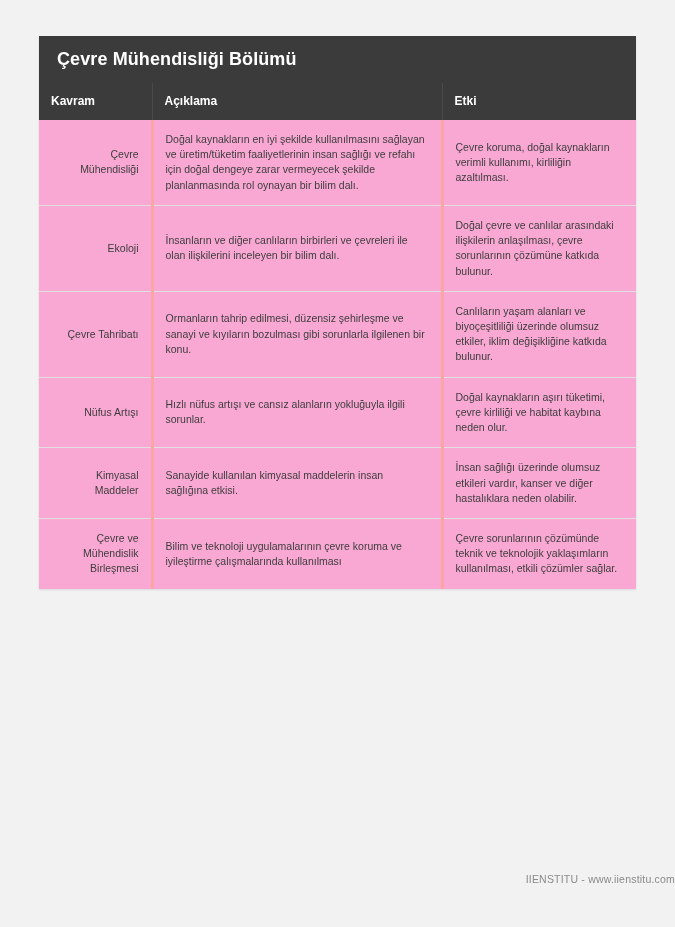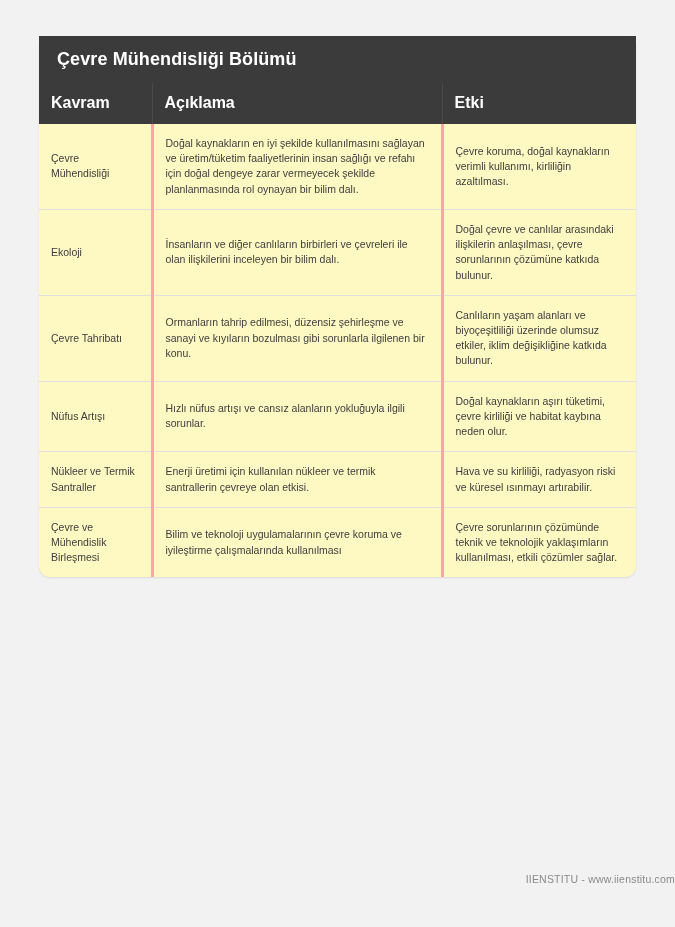--- a/index.html
+++ b/index.html
@@ -18,23 +18,22 @@
     height: 927px;
     position: relative;
     background: #f2f2f2;
     box-sizing: border-box;
   }
   .card {
     position: absolute;
     left: 39px;
     top: 36px;
     width: 597px;
-    background: #fef9c3;
+    background: #f9a8d4;
     box-shadow: 0 1px 2px rgba(0,0,0,0.10);
-    border-radius: 11px;
   }
   .card-header {
     background: #3b3b3b;
     color: #ffffff;
     height: 47px;
     display: flex;
     align-items: center;
     padding: 0 0 0 18px;
     box-sizing: border-box;
   }
@@ -44,21 +43,21 @@
     letter-spacing: 0.1px;
   }
   table.matrix {
     width: 100%;
     border-collapse: collapse;
     table-layout: fixed;
   }
   table.matrix thead th {
     background: #3b3b3b;
     color: #ffffff;
-    font-size: 16px;
+    font-size: 12px;
     font-weight: bold;
     text-align: left;
     padding: 11px 12px 12px 12px;
     border-right: 1px solid #4a4a4a;
     vertical-align: middle;
   }
   table.matrix thead th:last-child {
     border-right: none;
   }
   table.matrix tbody td {
@@ -74,21 +73,21 @@
   table.matrix tbody td:last-child {
     border-right: none;
   }
   table.matrix tbody tr:last-child td {
     border-bottom: none;
   }
   .col-concept { width: 113px; }
   .col-desc    { width: 290px; }
   .col-effect  { width: 194px; }
 
-  .cell-concept { color: #3d3d3d; }
+  .cell-concept { color: #3d3d3d; text-align: right; }
   .cell-desc    { color: #3d3d3d; }
   .cell-effect  { color: #3d3d3d; }
 
   .footer {
     position: absolute;
     left: 0;
     right: 0;
     top: 873px;
     text-align: right;
     font-size: 10.5px;
@@ -135,23 +134,23 @@
           <td class="cell-concept">Çevre Tahribatı</td>
           <td class="cell-desc">Ormanların tahrip edilmesi, düzensiz şehirleşme ve sanayi ve kıyıların bozulması gibi sorunlarla ilgilenen bir konu.</td>
           <td class="cell-effect">Canlıların yaşam alanları ve biyoçeşitliliği üzerinde olumsuz etkiler, iklim değişikliğine katkıda bulunur.</td>
         </tr>
         <tr>
           <td class="cell-concept">Nüfus Artışı</td>
           <td class="cell-desc">Hızlı nüfus artışı ve cansız alanların yokluğuyla ilgili sorunlar.</td>
           <td class="cell-effect">Doğal kaynakların aşırı tüketimi, çevre kirliliği ve habitat kaybına neden olur.</td>
         </tr>
         <tr>
-          <td class="cell-concept">Nükleer ve Termik Santraller</td>
-          <td class="cell-desc">Enerji üretimi için kullanılan nükleer ve termik santrallerin çevreye olan etkisi.</td>
-          <td class="cell-effect">Hava ve su kirliliği, radyasyon riski ve küresel ısınmayı artırabilir.</td>
+          <td class="cell-concept">Kimyasal Maddeler</td>
+          <td class="cell-desc">Sanayide kullanılan kimyasal maddelerin insan sağlığına etkisi.</td>
+          <td class="cell-effect">İnsan sağlığı üzerinde olumsuz etkileri vardır, kanser ve diğer hastalıklara neden olabilir.</td>
         </tr>
         <tr>
           <td class="cell-concept">Çevre ve Mühendislik Birleşmesi</td>
           <td class="cell-desc">Bilim ve teknoloji uygulamalarının çevre koruma ve iyileştirme çalışmalarında kullanılması</td>
           <td class="cell-effect">Çevre sorunlarının çözümünde teknik ve teknolojik yaklaşımların kullanılması, etkili çözümler sağlar.</td>
         </tr>
       </tbody>
     </table>
 
   </div>

